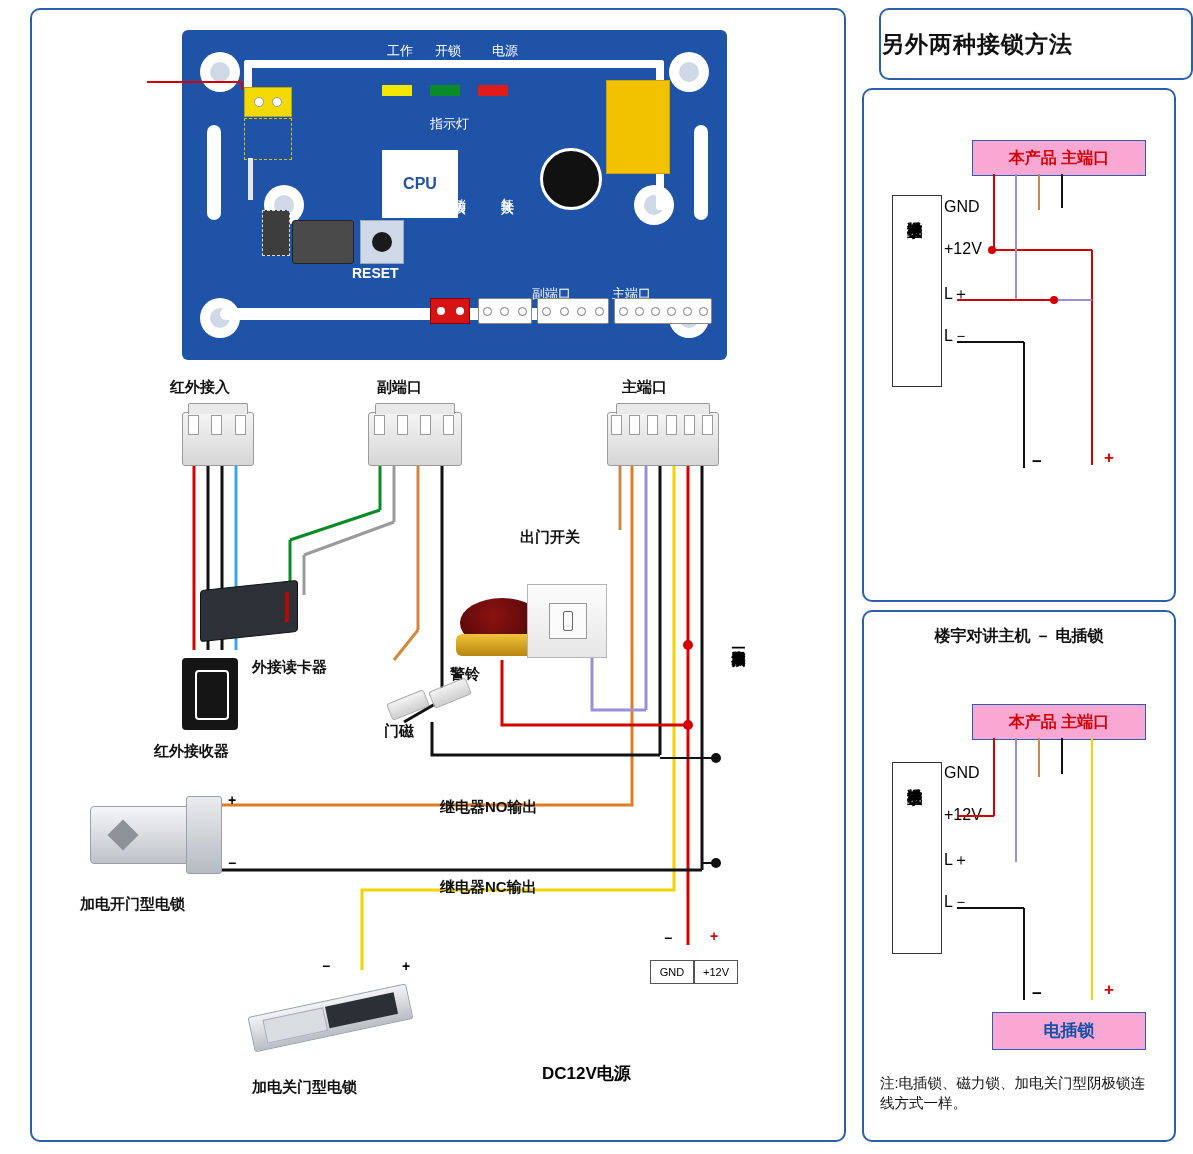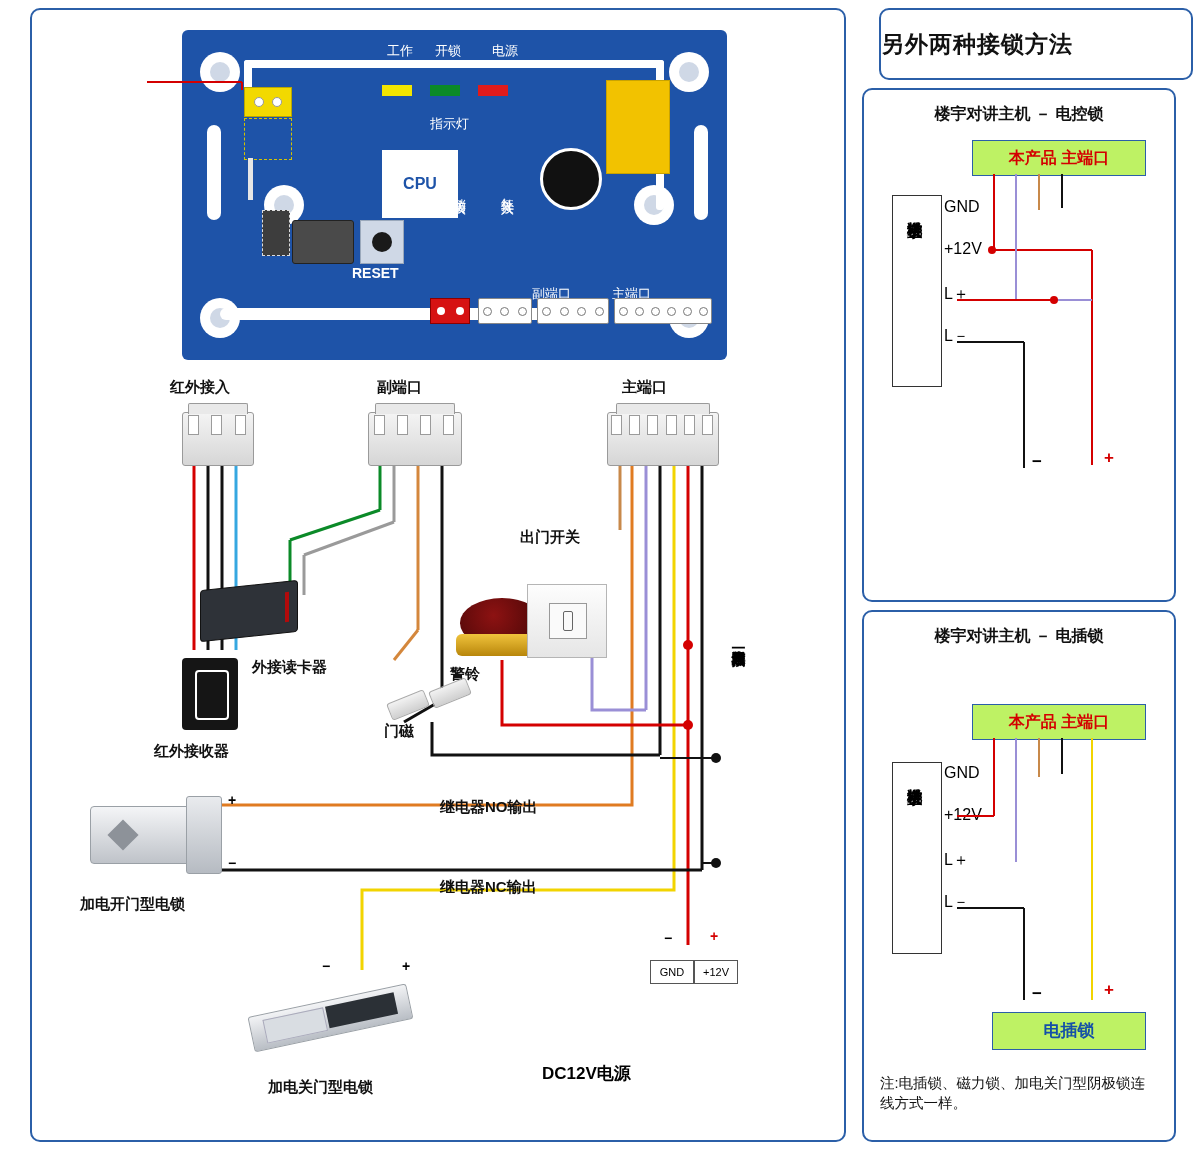--- a/index.html
+++ b/index.html
@@ -22,21 +22,21 @@
   .conn{position:absolute;background:#fff;border:1px solid #888;border-radius:2px;display:flex;align-items:center;justify-content:space-around;}
   .conn u{display:block;width:7px;height:7px;border-radius:50%;border:1px solid #777;background:#fff;text-decoration:none;}
   
   .plug{position:absolute;}
   .plug .body{width:100%;height:52px;background:linear-gradient(#f4f4f4,#d6d6d6);border:1px solid #9a9a9a;border-radius:3px;}
   .plug .pins{position:absolute;top:3px;left:0;width:100%;height:20px;display:flex;justify-content:space-around;}
   .plug .pins s{display:block;width:9px;height:18px;background:#fff;border:1px solid #9b9b9b;text-decoration:none;}
   .plug .top{position:absolute;top:-9px;left:8%;width:84%;height:10px;background:#e9e9e9;border:1px solid #9a9a9a;border-bottom:none;border-radius:2px 2px 0 0;}
   .tl{position:absolute;font-size:15px;font-weight:bold;color:#111;}
   .note{font-size:14.5px;color:#111;line-height:1.35;}
-  .boxlabel{position:absolute;border:1px solid #2b5fa8;background:#bef264;font-weight:bold;text-align:center;}
+  .boxlabel{position:absolute;border:1px solid #2b5fa8;background:#f9a8d4;font-weight:bold;text-align:center;}
   .psu{position:absolute;background:#1a1a1a;color:#fff;border-radius:3px;font-size:12.5px;font-weight:bold;line-height:1.5;padding:8px 10px;box-sizing:border-box;}
   .gndbox{position:absolute;border:1px solid #555;background:#fff;font-size:11px;text-align:center;font-family:"Liberation Sans",sans-serif;}
   .smtxt{position:absolute;font-size:14px;font-weight:bold;}
 </style>
 </head>
 <body>
 
 <div class="panel" id="main-panel">
 
   <div id="pcb">
@@ -254,38 +254,37 @@
   </div>
   <div class="tl" style="left:48px;top:885px">加电开门型电锁</div>
   <div class="smtxt" style="left:196px;top:782px">+</div>
   <div class="smtxt" style="left:196px;top:845px">−</div>
 
   <div style="position:absolute;left:218px;top:975px;width:170px;height:70px;transform:rotate(-12deg)">
     <span style="position:absolute;left:0;top:14px;width:160px;height:34px;background:linear-gradient(#f2f3f5,#b9bec5);border:1px solid #9aa0a6;border-radius:3px"></span>
     <span style="position:absolute;left:14px;top:20px;width:60px;height:22px;background:#d9dde2;border:1px solid #aab"></span>
     <span style="position:absolute;left:78px;top:20px;width:70px;height:22px;background:#2b3036"></span>
   </div>
-  <div class="tl" style="left:236px;top:1068px">加电关门型电锁</div>
+  <div class="tl" style="left:220px;top:1068px">加电关门型电锁</div>
   <div class="smtxt" style="left:290px;top:948px">−</div>
   <div class="smtxt" style="left:370px;top:948px">+</div>
 
   <div class="gndbox" style="left:618px;top:950px;width:42px;height:22px;line-height:22px">GND</div>
   <div class="gndbox" style="left:662px;top:950px;width:42px;height:22px;line-height:22px">+12V</div>
   <div class="smtxt" style="left:632px;top:920px">−</div>
   <div class="smtxt" style="left:678px;top:918px;color:#d40000">+</div>
 
   <div style="position:absolute;left:510px;top:1052px;font-size:17px;font-weight:bold">DC12V电源</div>
 </div>
 
 <div class="panel" id="right-top-panel">
   <div class="ttl" id="right-top-title">另外两种接锁方法</div>
 </div>
 
 <div class="panel" id="right-mid-panel">
-  <div class="sub-title">楼宇对讲主机 － 电控锁</div>
 
   <div class="boxlabel" style="left:108px;top:50px;width:172px;height:34px;line-height:34px;font-size:16px;color:#d40000">本产品 主端口</div>
 
   <div style="position:absolute;left:28px;top:105px;width:48px;height:190px;border:1px solid #333;background:#fff">
     <div style="position:absolute;left:14px;top:14px;font-size:15px;font-weight:bold;writing-mode:vertical-rl;text-orientation:upright;line-height:1.05">楼宇对讲主机</div>
   </div>
 
   <div style="position:absolute;left:80px;top:108px;font-size:16px">GND</div>
   <div style="position:absolute;left:80px;top:150px;font-size:16px">+12V</div>
   <div style="position:absolute;left:80px;top:194px;font-size:16px">L＋</div>

